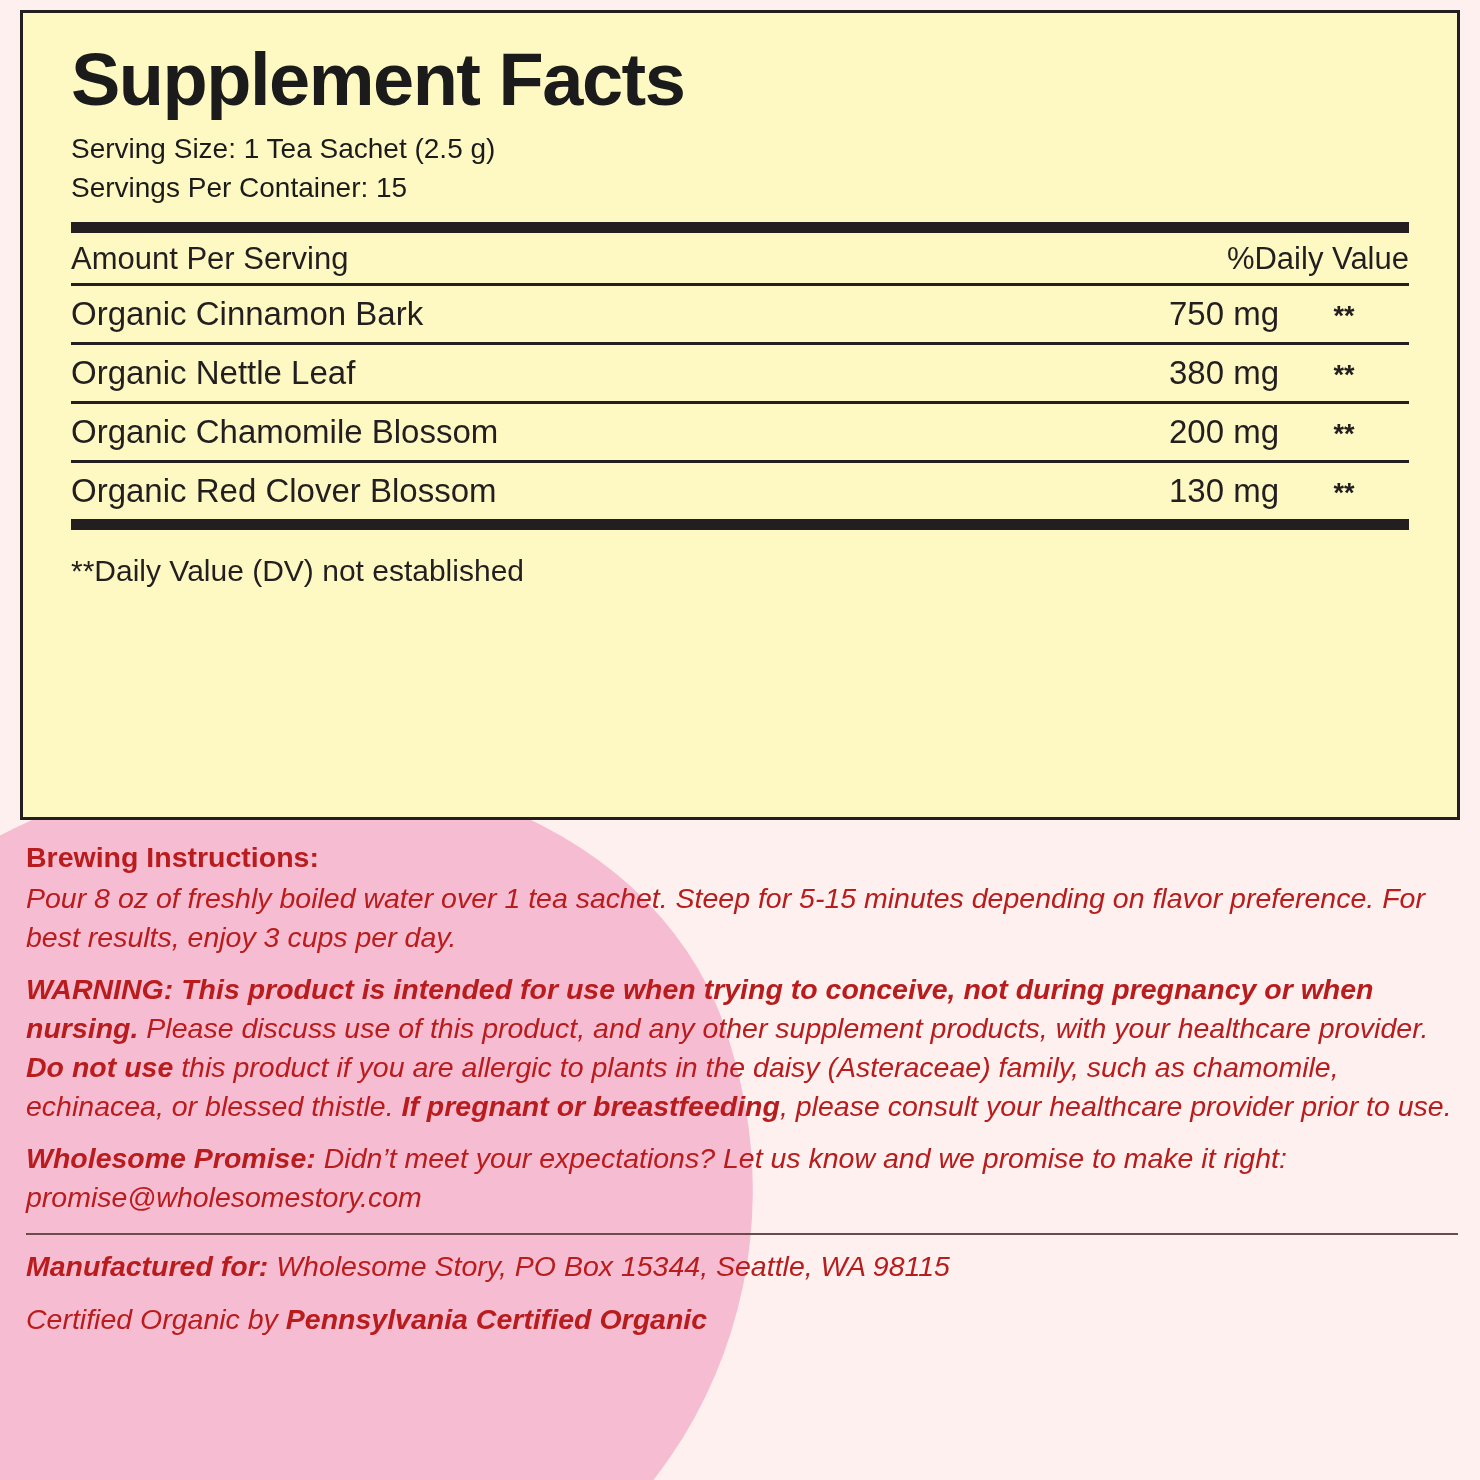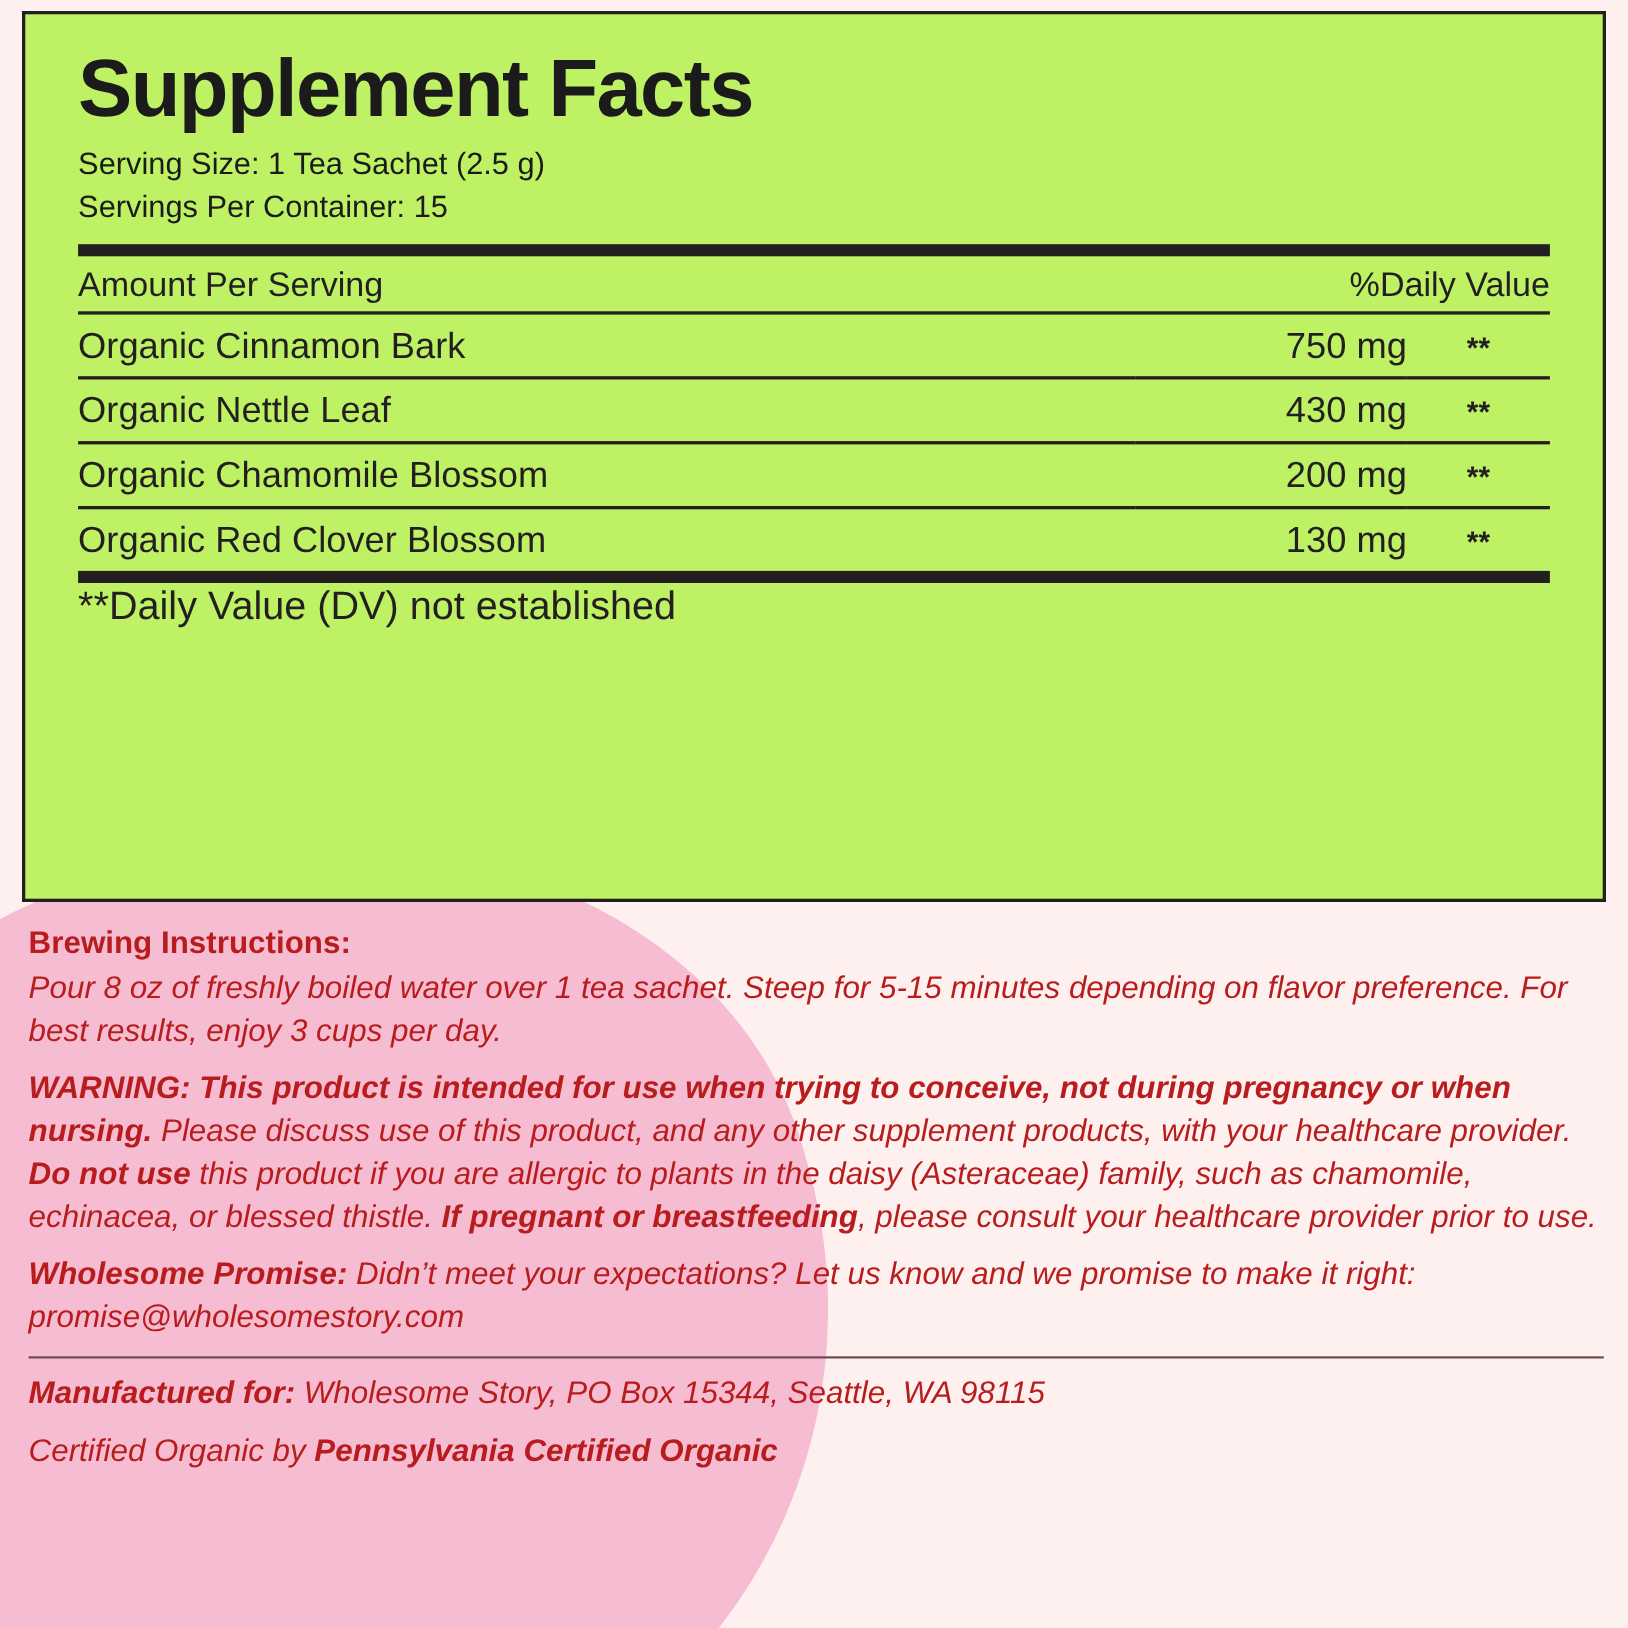--- a/index.html
+++ b/index.html
@@ -38,21 +38,21 @@
   }
 
   
   .facts-panel {
     position: absolute;
     left: 20px;
     top: 10px;
     width: 1440px;
     height: 810px;
     box-sizing: border-box;
-    background: #bef264;
+    background: #fef9c3;
     border: 3px solid #231f20;
     padding: 22px 48px 0 48px;
   }
 
   .facts-title {
     font-size: 74px;
     font-weight: bold;
     letter-spacing: -1.5px;
     line-height: 1.05;
     margin: 6px 0 10px 0;
@@ -95,21 +95,22 @@
     vertical-align: baseline;
   }
   table.facts tr:last-child td {
     border-bottom: none;
   }
   td.ing-name { text-align: left; }
   td.ing-amt { text-align: right; padding-right: 12px; white-space: nowrap; }
   td.ing-dv  { text-align: center; width: 130px; font-size: 27px; font-weight: bold; vertical-align: top; padding-top: 6px;}
 
   .dv-note {
-    font-size: 36px;
+    font-size: 30px;
+    padding-top: 24px;
   }
 
   
   .lower {
     position: absolute;
     left: 22px;
     top: 838px;
     width: 1440px;
     box-sizing: border-box;
     padding: 0 4px;
@@ -158,21 +159,21 @@
 
     <table class="facts">
       <tbody>
         <tr>
           <td class="ing-name">Organic Cinnamon Bark</td>
           <td class="ing-amt">750 mg</td>
           <td class="ing-dv">**</td>
         </tr>
         <tr>
           <td class="ing-name">Organic Nettle Leaf</td>
-          <td class="ing-amt">430 mg</td>
+          <td class="ing-amt">380 mg</td>
           <td class="ing-dv">**</td>
         </tr>
         <tr>
           <td class="ing-name">Organic Chamomile Blossom</td>
           <td class="ing-amt">200 mg</td>
           <td class="ing-dv">**</td>
         </tr>
         <tr>
           <td class="ing-name">Organic Red Clover Blossom</td>
           <td class="ing-amt">130 mg</td>

